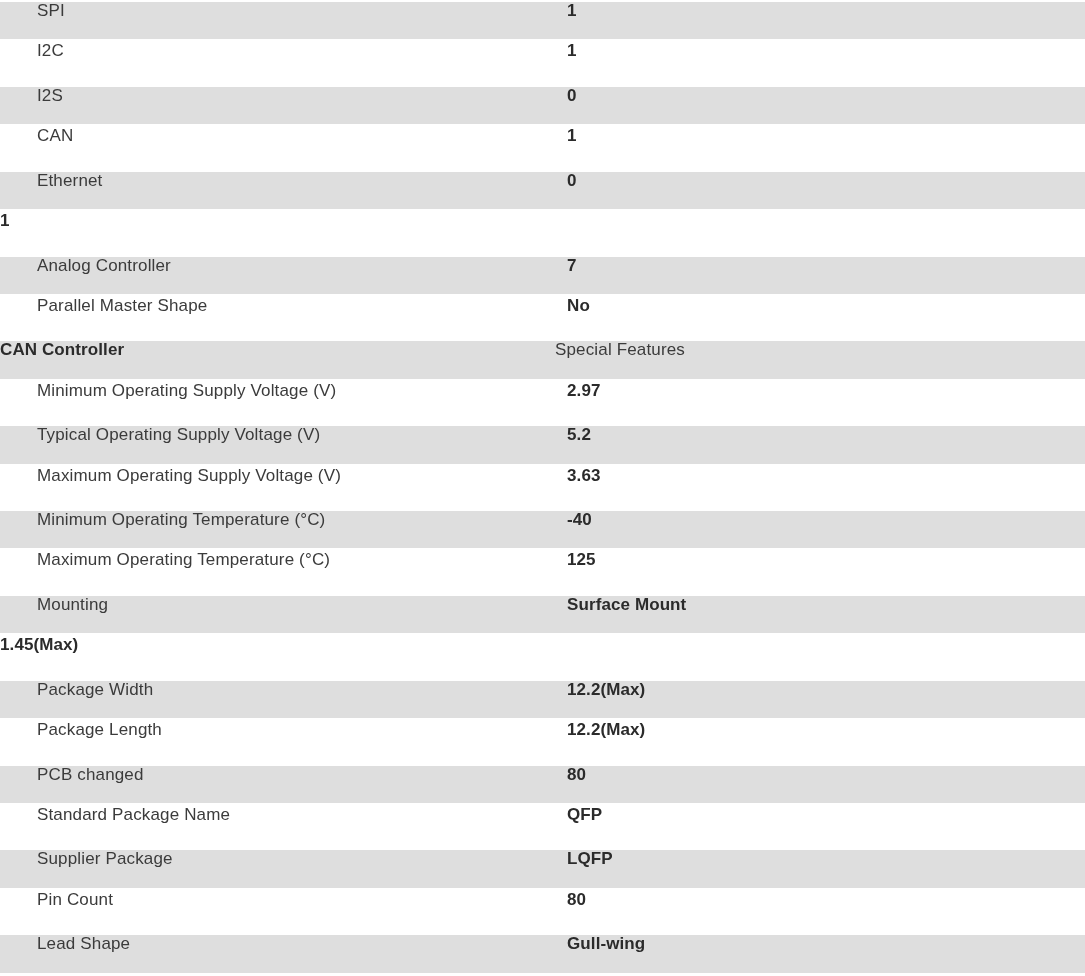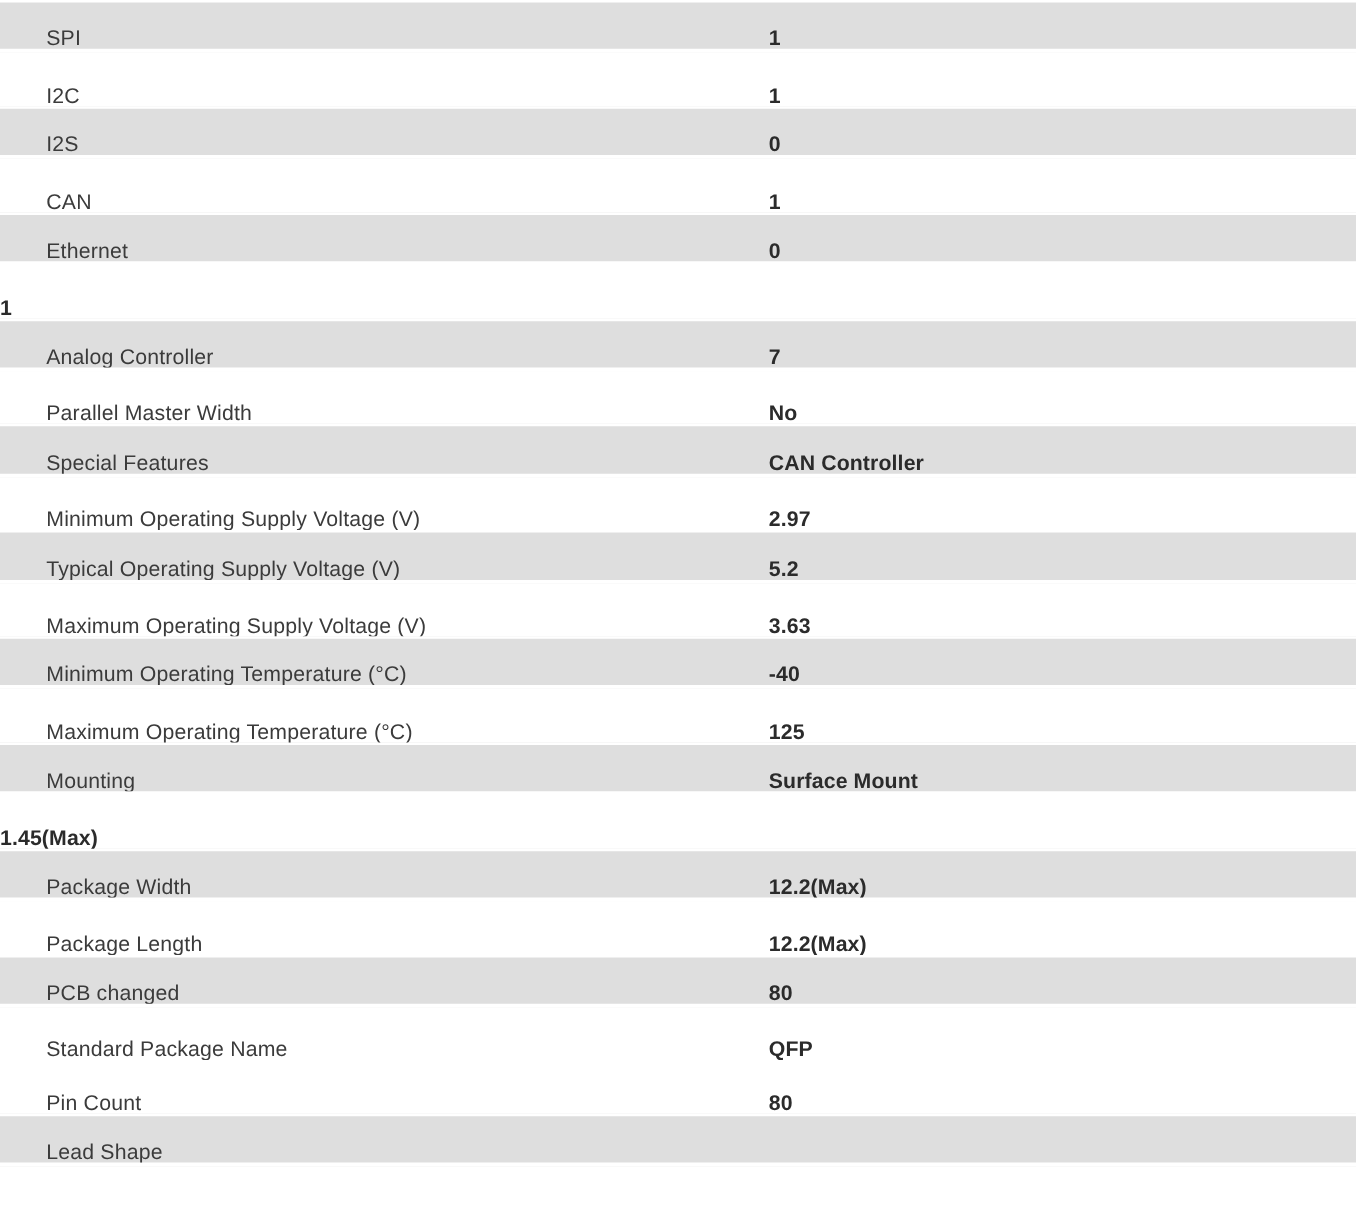--- a/index.html
+++ b/index.html
@@ -13,23 +13,22 @@
     background: #ffffff;
     font-family: "Liberation Sans", "DejaVu Sans", sans-serif;
   }
   .spec-table {
     width: 1085px;
   }
   .row {
     height: 42.43px;
     box-sizing: border-box;
     display: flex;
-    align-items: flex-end;
+    align-items: flex-start;
     background: #ffffff;
-    gap: 48px;
   }
   .row.gray {
     background: #dedede;
     border-top: 2px solid #ffffff;
     border-bottom: 3px solid #ffffff;
   }
   .cell {
     box-sizing: border-box;
     font-size: 17px;
     line-height: 1;
@@ -75,26 +74,26 @@
       <div class="cell value">0</div>
     </div>
     <div class="row white">
       <div class="cell value">1</div>
     </div>
     <div class="row gray">
       <div class="cell label">Analog Controller</div>
       <div class="cell value">7</div>
     </div>
     <div class="row white">
-      <div class="cell label">Parallel Master Width</div>
+      <div class="cell label">Parallel Master Shape</div>
       <div class="cell value">No</div>
     </div>
     <div class="row gray">
+      <div class="cell value">CAN Controller</div>
       <div class="cell label">Special Features</div>
-      <div class="cell value">CAN Controller</div>
     </div>
     <div class="row white">
       <div class="cell label">Minimum Operating Supply Voltage (V)</div>
       <div class="cell value">2.97</div>
     </div>
     <div class="row gray">
       <div class="cell label">Typical Operating Supply Voltage (V)</div>
       <div class="cell value">5.2</div>
     </div>
     <div class="row white">
@@ -125,20 +124,25 @@
       <div class="cell value">12.2(Max)</div>
     </div>
     <div class="row gray">
       <div class="cell label">PCB changed</div>
       <div class="cell value">80</div>
     </div>
     <div class="row white">
       <div class="cell label">Standard Package Name</div>
       <div class="cell value">QFP</div>
     </div>
+    <div class="row gray">
+      <div class="cell label">Supplier Package</div>
+      <div class="cell value">LQFP</div>
+    </div>
     <div class="row white">
       <div class="cell label">Pin Count</div>
       <div class="cell value">80</div>
     </div>
     <div class="row gray">
       <div class="cell label">Lead Shape</div>
+      <div class="cell value">Gull-wing</div>
     </div>
   </div>
 
 </body></html>

